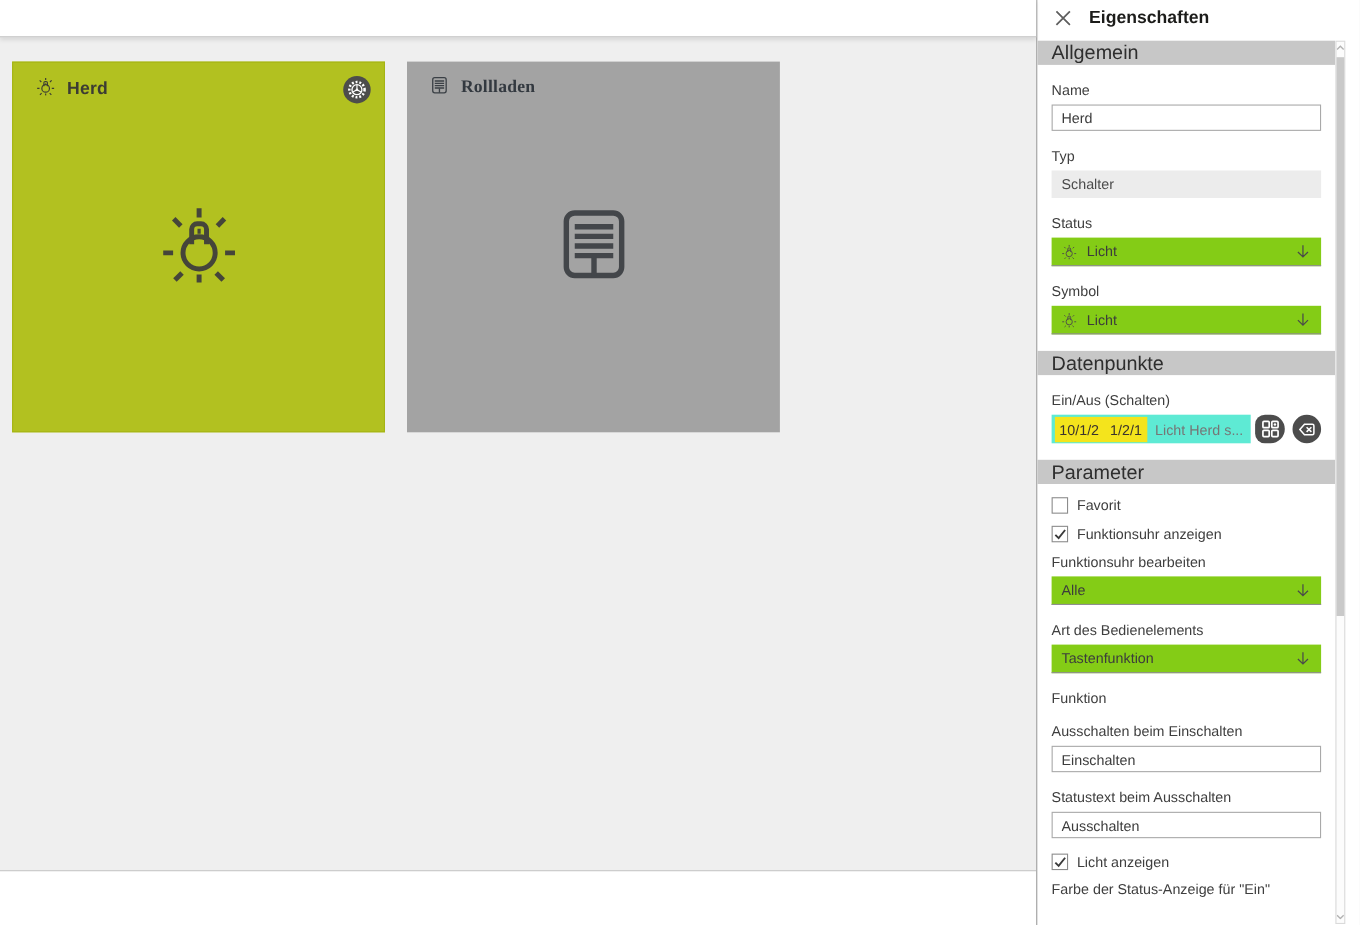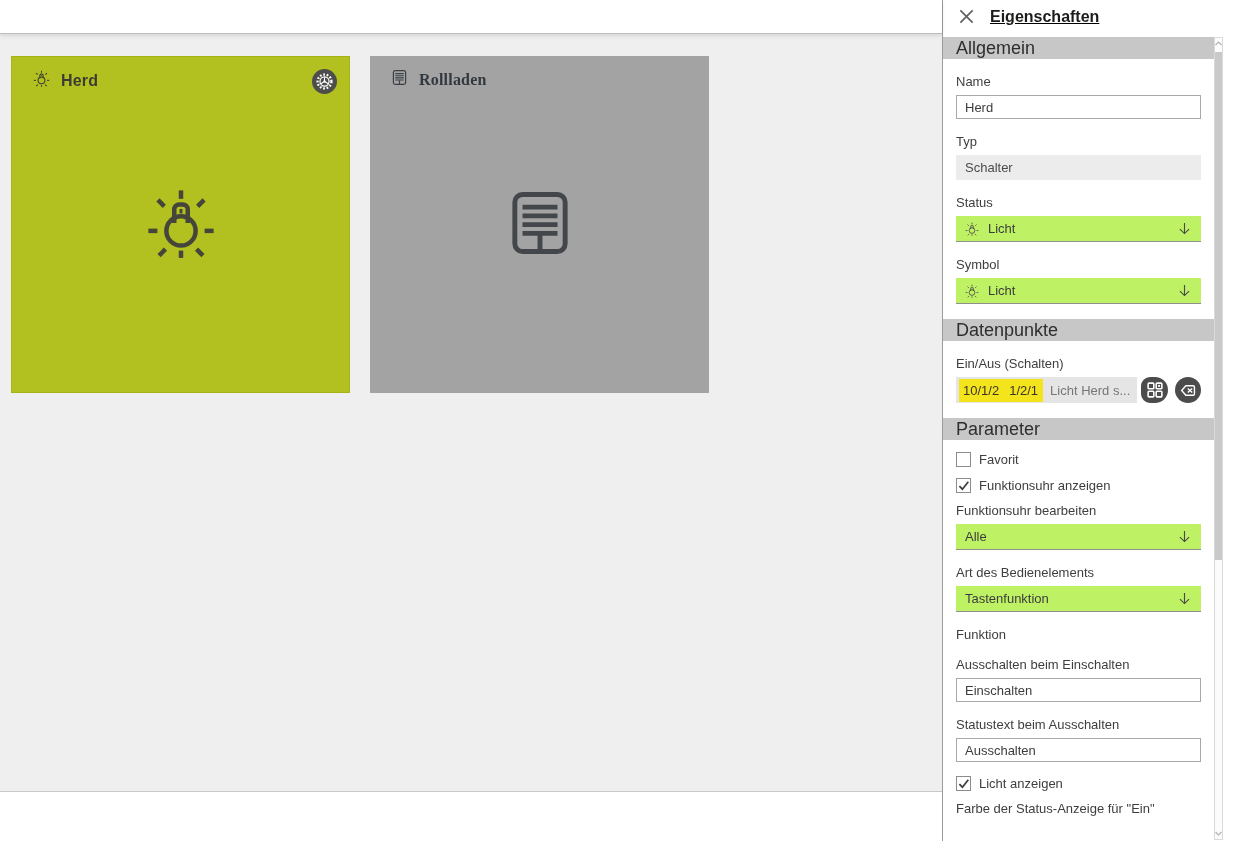--- a/index.html
+++ b/index.html
@@ -34,21 +34,21 @@
   .tile-green .tile-center { color:#45453a; }
   .tile-white .tile-center { color:#43464a; }
   .tile-green .tile-header { color:#3d3d33; }
   .tile-white .tile-header { color:#3b4046; }
 
   
   .panel {
     position:absolute; left:942px; top:0; width:294px; height:841px;
     background:#ffffff; border-left:1px solid #9c9c9c; box-sizing:border-box;
   }
-  .panel-header { height:33px; display:flex; align-items:center; padding-left:15px; gap:15px;text-decoration:underline; }
+  .panel-header { height:33px; display:flex; align-items:center; padding-left:15px; gap:15px; }
   .close-btn { display:flex; align-items:center; justify-content:center; cursor:pointer; }
   .panel-title { font-size:16px; font-weight:bold; color:#1c1c1a; }
   .panel-body { position:absolute; left:0; top:33px; width:271px; height:808px; overflow:hidden; }
 
   .section-bar {
     height:22px; line-height:22px; background:#c7c7c7; color:#2e2e2e;
     font-size:18px; padding-left:13px; margin-top:15px;
   }
   .section-bar.first { margin-top:4px; }
 
@@ -56,30 +56,30 @@
   .text-input {
     display:block; margin:0 13px; width:227px; height:22px;
     border:1px solid #a9a9a9; padding:0 8px; font-size:13px; color:#3c3c3c;
     font-family:inherit; background:#fff;
   }
   .readonly-field {
     margin:0 13px; height:25px; line-height:25px; background:#ececec;
     padding:0 9px; font-size:13px; color:#4b4b4b;
   }
   .dropdown {
-    margin:0 13px; height:25px; background:#bef264; border-bottom:1px solid #8f8f8f;
+    margin:0 13px; height:25px; background:#84cc16; border-bottom:1px solid #8f8f8f;
     display:flex; align-items:center; padding:0 9px; font-size:13px; color:#3c3c3c;
     gap:9px; cursor:pointer;
   }
   .dropdown .arrow { margin-left:auto; display:flex; }
   .dd-icon { display:flex; color:#4f4f48; }
 
   .dp-row { display:flex; align-items:center; margin:0 13px; }
   .dp-field {
-    flex:1; min-width:0; height:26px; background:#e5e5e5; display:flex; align-items:center;
+    flex:1; min-width:0; height:26px; background:#5eead4; display:flex; align-items:center;
     padding-left:3px; font-size:13px; overflow:hidden;
   }
   .hl { background:#f4e41c; padding:4px 5px 4px 4px; white-space:nowrap; color:#3a332d; }
   .hl span + span { margin-left:10px; }
   .dp-desc { color:#767676; margin-left:7px; white-space:nowrap; }
   .sq-btn {
     width:27px; height:26px; border-radius:9px 13px 13px 9px; background:#4c4c4c;
     border:none; padding:0; margin-left:4px; flex:none;
     display:flex; align-items:center; justify-content:center; cursor:pointer;
   }

